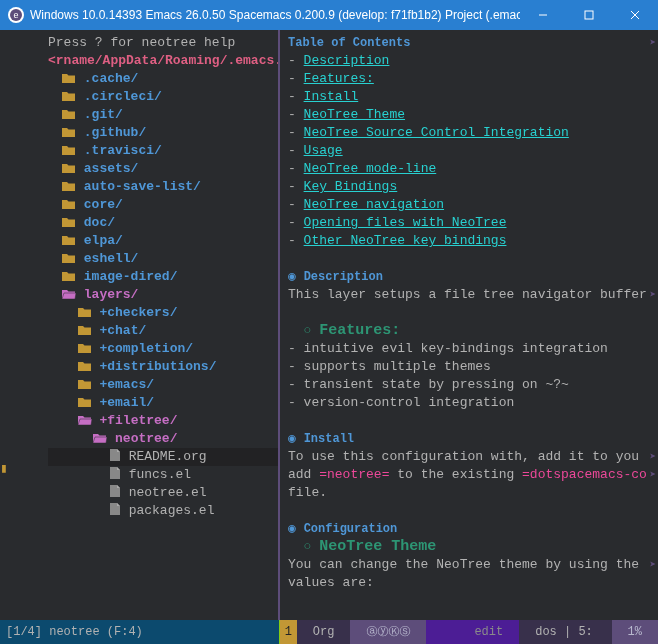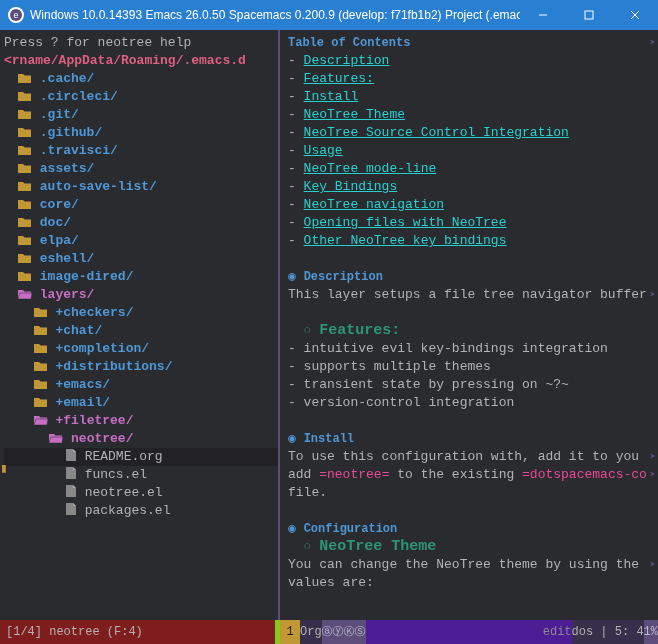--- a/index.html
+++ b/index.html
@@ -6,44 +6,44 @@
   *{box-sizing:border-box;}
   .titlebar{height:30px;background:#297fd1;color:#fff;display:flex;align-items:center;padding:0 0 0 8px;font-family:'Segoe UI',Arial,sans-serif;font-size:12px;}
   .titlebar .icon-wrap{width:16px;height:16px;border-radius:50%;background:#fff;display:inline-flex;align-items:center;justify-content:center;margin-right:6px;flex-shrink:0;}
   .titlebar .t-text{flex:1;white-space:nowrap;overflow:hidden;text-ellipsis:ellipsis;}
   .titlebar .win-btns{display:flex;height:100%;}
   .titlebar .win-btn{width:46px;display:flex;align-items:center;justify-content:center;color:#fff;}
   .main{display:flex;height:590px;position:relative;}
   .neotree{width:280px;flex-shrink:0;background:#292b2e;border-right:2px solid #5d4d7a;padding:4px 0 0 4px;line-height:18px;overflow:hidden;}
   .help{color:#b2b2b2;}
   .root{color:#df5f83;font-weight:bold;}
-  .tree-line{white-space:pre;}
+  .tree-line{white-space:pre;margin-left:44px;}
   .fold svg{vertical-align:-2px;}
   .dname{color:#4f97d7;font-weight:bold;}
   .dname-expanded{color:#c56ec3;font-weight:bold;}
   .fname{color:#b2b2b2;}
   .tree-line.current{background:#222224;}
   .gutter{display:inline-block;width:14px;}
   .mark{position:absolute;left:0;color:#c29735;}
 
   .content{flex:1;background:#292b2e;padding:4px 4px 0 8px;line-height:18px;overflow:hidden;position:relative;}
   .org-h1{color:#4f97d7;font-weight:bold;font-size:12px;}
   .org-h2{color:#2d9574;font-weight:bold;font-size:15px;}
   .bullet{color:#4f97d7;}
   .link{color:#28d1d1;text-decoration:underline;}
   .content p{margin:0;}
   .plain{color:#b2b2b2;}
   .verbatim{color:#ec4899;}
   .open-circle{color:#2d9574;}
   .highlight-band{position:absolute;left:280px;top:4px;width:21px;height:18px;background:#c29735;}
 
   .modeline{height:24px;display:flex;width:100%;font-size:12px;line-height:24px;}
-  .ml-left{width:280px;background:#7f1d1d;color:#b2b2b2;border-right:5px solid #84cc16;padding-left:6px;flex-shrink:0;}
+  .ml-left{width:280px;background:#0c4a6e;color:#b2b2b2;border-right:1px solid #84cc16;padding-left:6px;flex-shrink:0;}
   .ml-right{flex:1;background:#222226;color:#b2b2b2;display:flex;}
-  .ml-seg{padding:0 0;}
+  .ml-seg{padding:0 16px;}
   .ml-s-orange{background:#c29735;color:#222226;width:20px;text-align:center;padding:0;}
   .ml-s-purple-d{background:#38304b;color:#b2b2b2;}
   .ml-s-purple{background:#5d4d7a;color:#b8b8ce;}
   .ml-s-grey{background:#4c1d95;color:#8a8a8a;}
   .circ{font-size:11px;}
   .arrow-ind{position:absolute;right:2px;color:#5d4d7a;font-size:11px;}
 </style>
 </head>
 <body>
 

